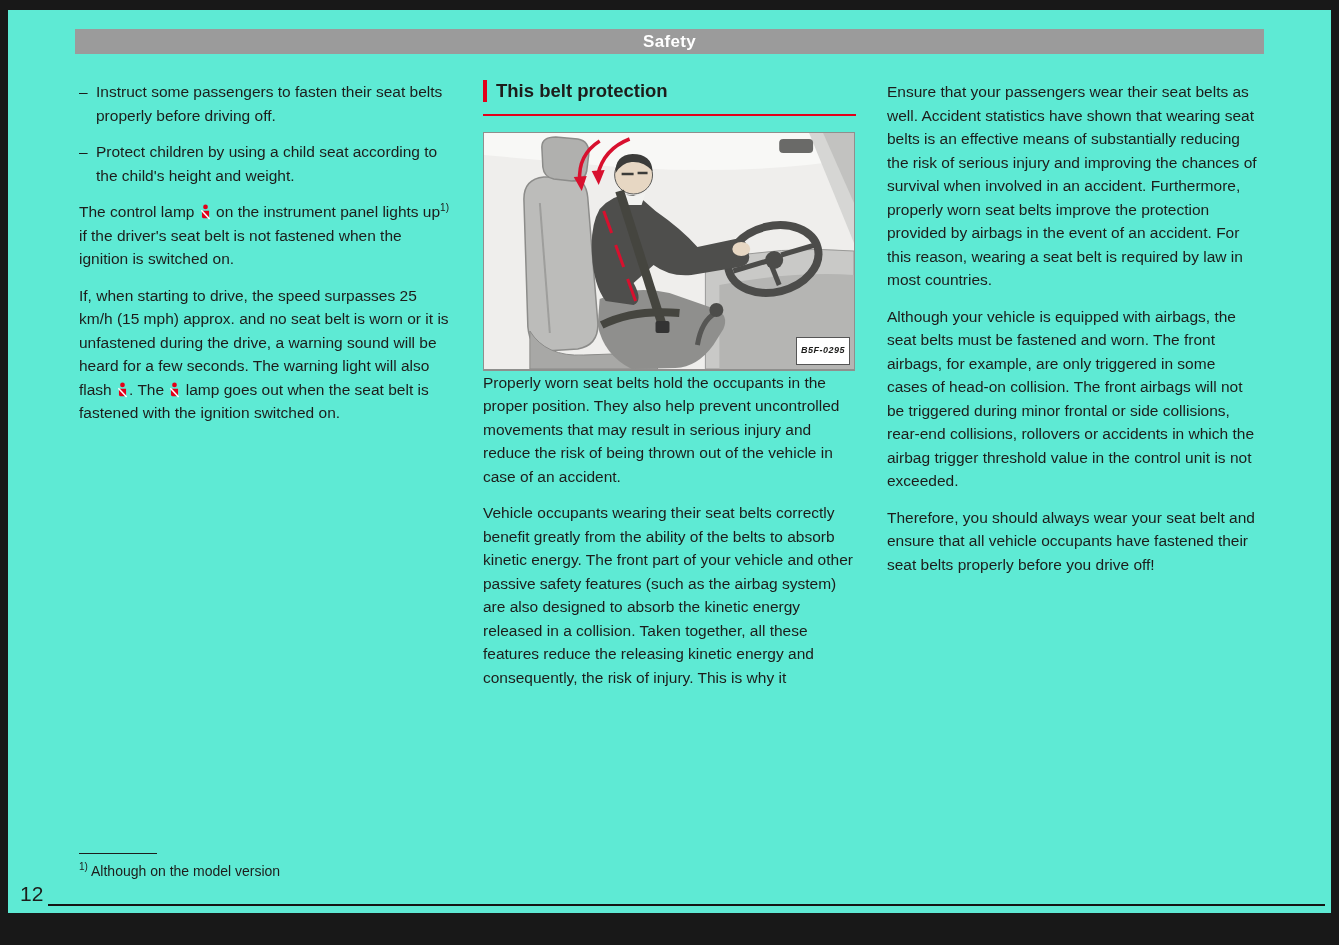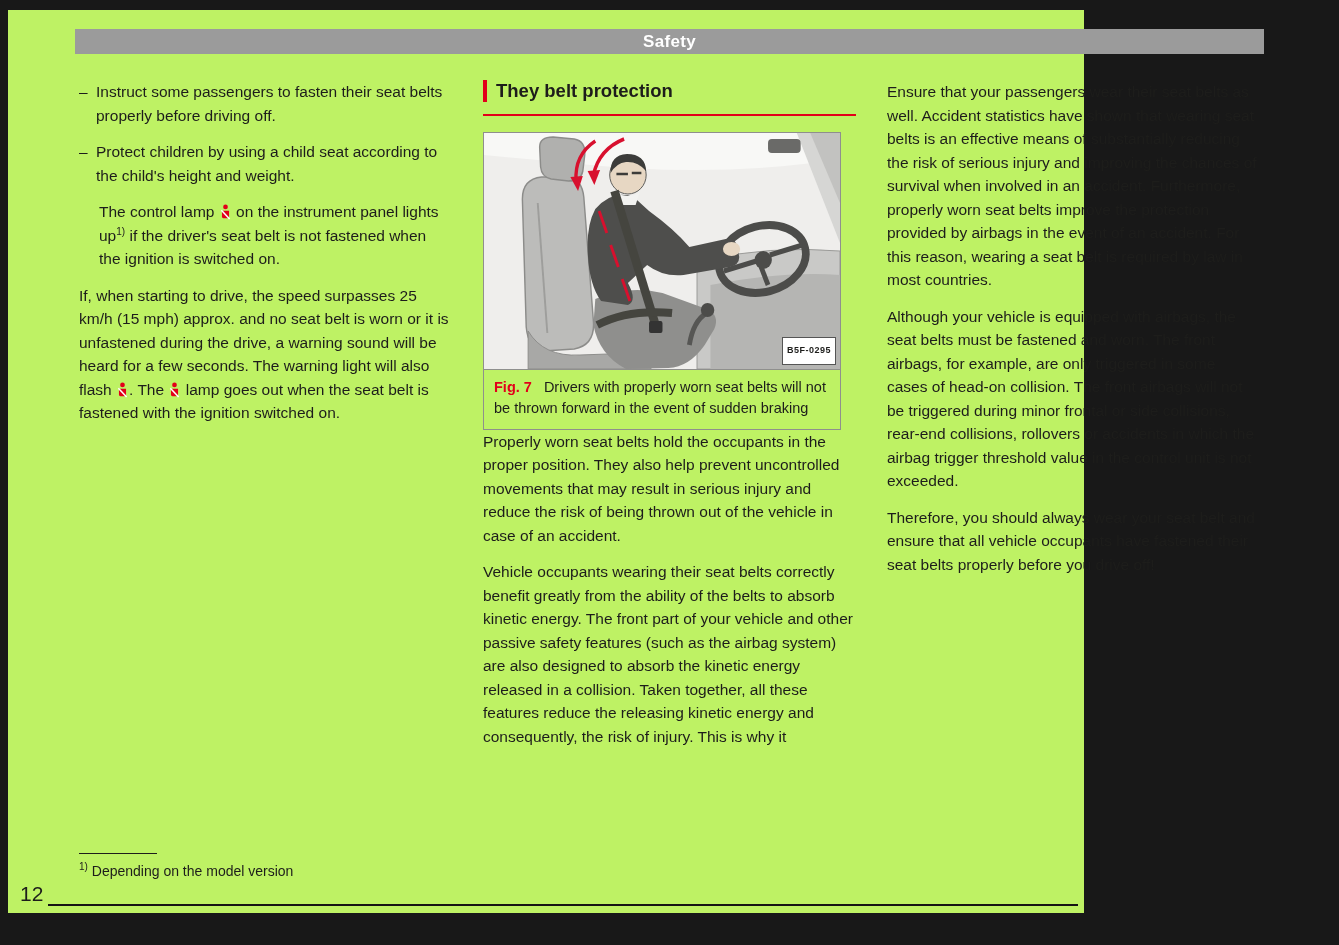--- a/index.html
+++ b/index.html
@@ -7,23 +7,22 @@
     width: 1339px; height: 945px;
     background: #181818;
     position: relative;
     overflow: hidden;
     font-family: "Liberation Sans", "DejaVu Sans", sans-serif;
     color: #1d1d1b;
   }
   .page {
     position: absolute;
     left: 8px; top: 10px;
-    width: 1050px; height: 903px;
-    background: #bef264;
-    padding-left: 26px;
+    width: 1323px; height: 903px;
+    background: #5eead4;
   }
   .safety-bar {
     position: absolute;
     left: 67px; top: 19px;
     width: 1189px; height: 25px;
     background: #9b9b9b;
     display: flex; align-items: center; justify-content: center;
   }
   .safety-title {
     color: #ffffff; font-size: 17px; font-weight: bold; letter-spacing: .3px;
@@ -31,21 +30,21 @@
   .columns {
     position: absolute;
     left: 71px; top: 70px;
     width: 1181px;
     display: grid;
     grid-template-columns: 373px 373px 373px;
     column-gap: 31px;
   }
   .col { font-size: 15.5px; line-height: 23.5px; hyphens: auto; }
   p.para { margin: 0 0 13px 0; }
-  p.para.first-after-bullets { margin-top: 5px; margin-left: 20px; }
+  p.para.first-after-bullets { margin-top: 5px; }
   .bullet { display: flex; margin: 0 0 13px 0; }
   .bullet .dash { width: 17px; flex: none; }
 
   
   .belt-icon { width: 13px; height: 16px; vertical-align: -3px; display: inline-block; }
 
   sup.fnref { font-size: 10px; vertical-align: super; line-height: 0; }
 
   
   .section-heading-wrap {
@@ -130,24 +129,24 @@
         <svg class="belt-icon" viewBox="0 0 22 26">
             <circle cx="11" cy="4.5" r="4" fill="#e2001a"></circle>
             <path d="M5,11 h12 v10 a2.5,2.5 0 0 1 -2.5,2.5 h-7 a2.5,2.5 0 0 1 -2.5,-2.5 Z" fill="#e2001a"></path>
             <line x1="4" y1="10" x2="18" y2="25" stroke="#ffffff" stroke-width="2.6"></line>
           </svg>
         <span>lamp goes out when the seat belt is fastened with the ignition switched on.</span></p>
     </div>
 
     <div class="col">
       <div class="section-heading-wrap">
-        <span class="heading-text">They belt protection</span>
+        <span class="heading-text">This belt protection</span>
       </div>
 
-      <figure class="figure" style="margin-left:0;margin-right:15px;">
+      <figure class="figure" style="margin-left:0;margin-right:1px;font-style:italic;">
         <div class="figure-image">
           <svg viewBox="0 0 371 236" preserveAspectRatio="none">
             <rect width="371" height="236" fill="#efeeec"></rect>
             <path d="M0,0 H371 V26 Q240,46 90,30 L0,22 Z" fill="#f8f8f6"></path>
             <path d="M326,0 L371,110 L371,0 Z" fill="#d6d6d4"></path>
             <path d="M340,0 L371,70 L371,0 Z" fill="#c2c2c0"></path>
             <rect x="296" y="6" width="34" height="14" rx="4" fill="#6a6a68"></rect>
             <path d="M222,128 Q300,112 371,118 L371,236 H222 Z" fill="#c9c9c7" stroke="#9a9a98" stroke-width="1"></path>
             <path d="M236,152 Q310,138 371,142 L371,236 H236 Z" fill="#b5b5b3"></path>
             <g stroke="#4c4c4a" fill="none">
@@ -182,39 +181,36 @@
               <polygon points="108,38 115,52 121,37"></polygon>
             </g>
             <g stroke="#d8102e" stroke-width="3" fill="none">
               <path d="M120,78 l8,22"></path>
               <path d="M132,112 l8,22"></path>
               <path d="M144,146 l8,22"></path>
             </g>
           </svg>
           <span class="figure-code">B5F-0295</span>
         </div>
-        <figcaption class="figure-caption">
-          <span class="fig-label">Fig. 7</span><span>Drivers with properly worn seat belts will not be thrown forward in the event of sudden braking</span>
-        </figcaption>
       </figure>
 
       <p class="para after-figure">Properly worn seat belts hold the occupants in the proper position. They also help prevent uncontrolled movements that may result in serious injury and reduce the risk of being thrown out of the vehicle in case of an accident.</p>
       <p class="para">Vehicle occupants wearing their seat belts correctly benefit greatly from the ability of the belts to absorb kinetic energy. The front part of your vehicle and other passive safety features (such as the airbag system) are also designed to absorb the kinetic energy released in a collision. Taken together, all these features reduce the releasing kinetic energy and consequently, the risk of injury. This is why it</p>
     </div>
 
     <div class="col">
       <p class="para">Ensure that your passengers wear their seat belts as well. Accident statistics have shown that wearing seat belts is an effective means of substantially reducing the risk of serious injury and improving the chances of survival when involved in an accident. Furthermore, properly worn seat belts improve the protection provided by airbags in the event of an accident. For this reason, wearing a seat belt is required by law in most countries.</p>
       <p class="para">Although your vehicle is equipped with airbags, the seat belts must be fastened and worn. The front airbags, for example, are only triggered in some cases of head-on collision. The front airbags will not be triggered during minor frontal or side collisions, rear-end collisions, rollovers or accidents in which the airbag trigger threshold value in the control unit is not exceeded.</p>
       <p class="para">Therefore, you should always wear your seat belt and ensure that all vehicle occupants have fastened their seat belts properly before you drive off!</p>
     </div>
 
   </div>
 
   <div class="footnote">
     <div class="footnote-rule"></div>
     <div class="footnote-text-row"><sup class="fnref">1)</sup>
-      <span>Depending on the model version</span></div>
+      <span>Although on the model version</span></div>
   </div>
 
   <div class="page-number">12</div>
   <div class="bottom-rule"></div>
 
 </div>
 
 </body></html>

